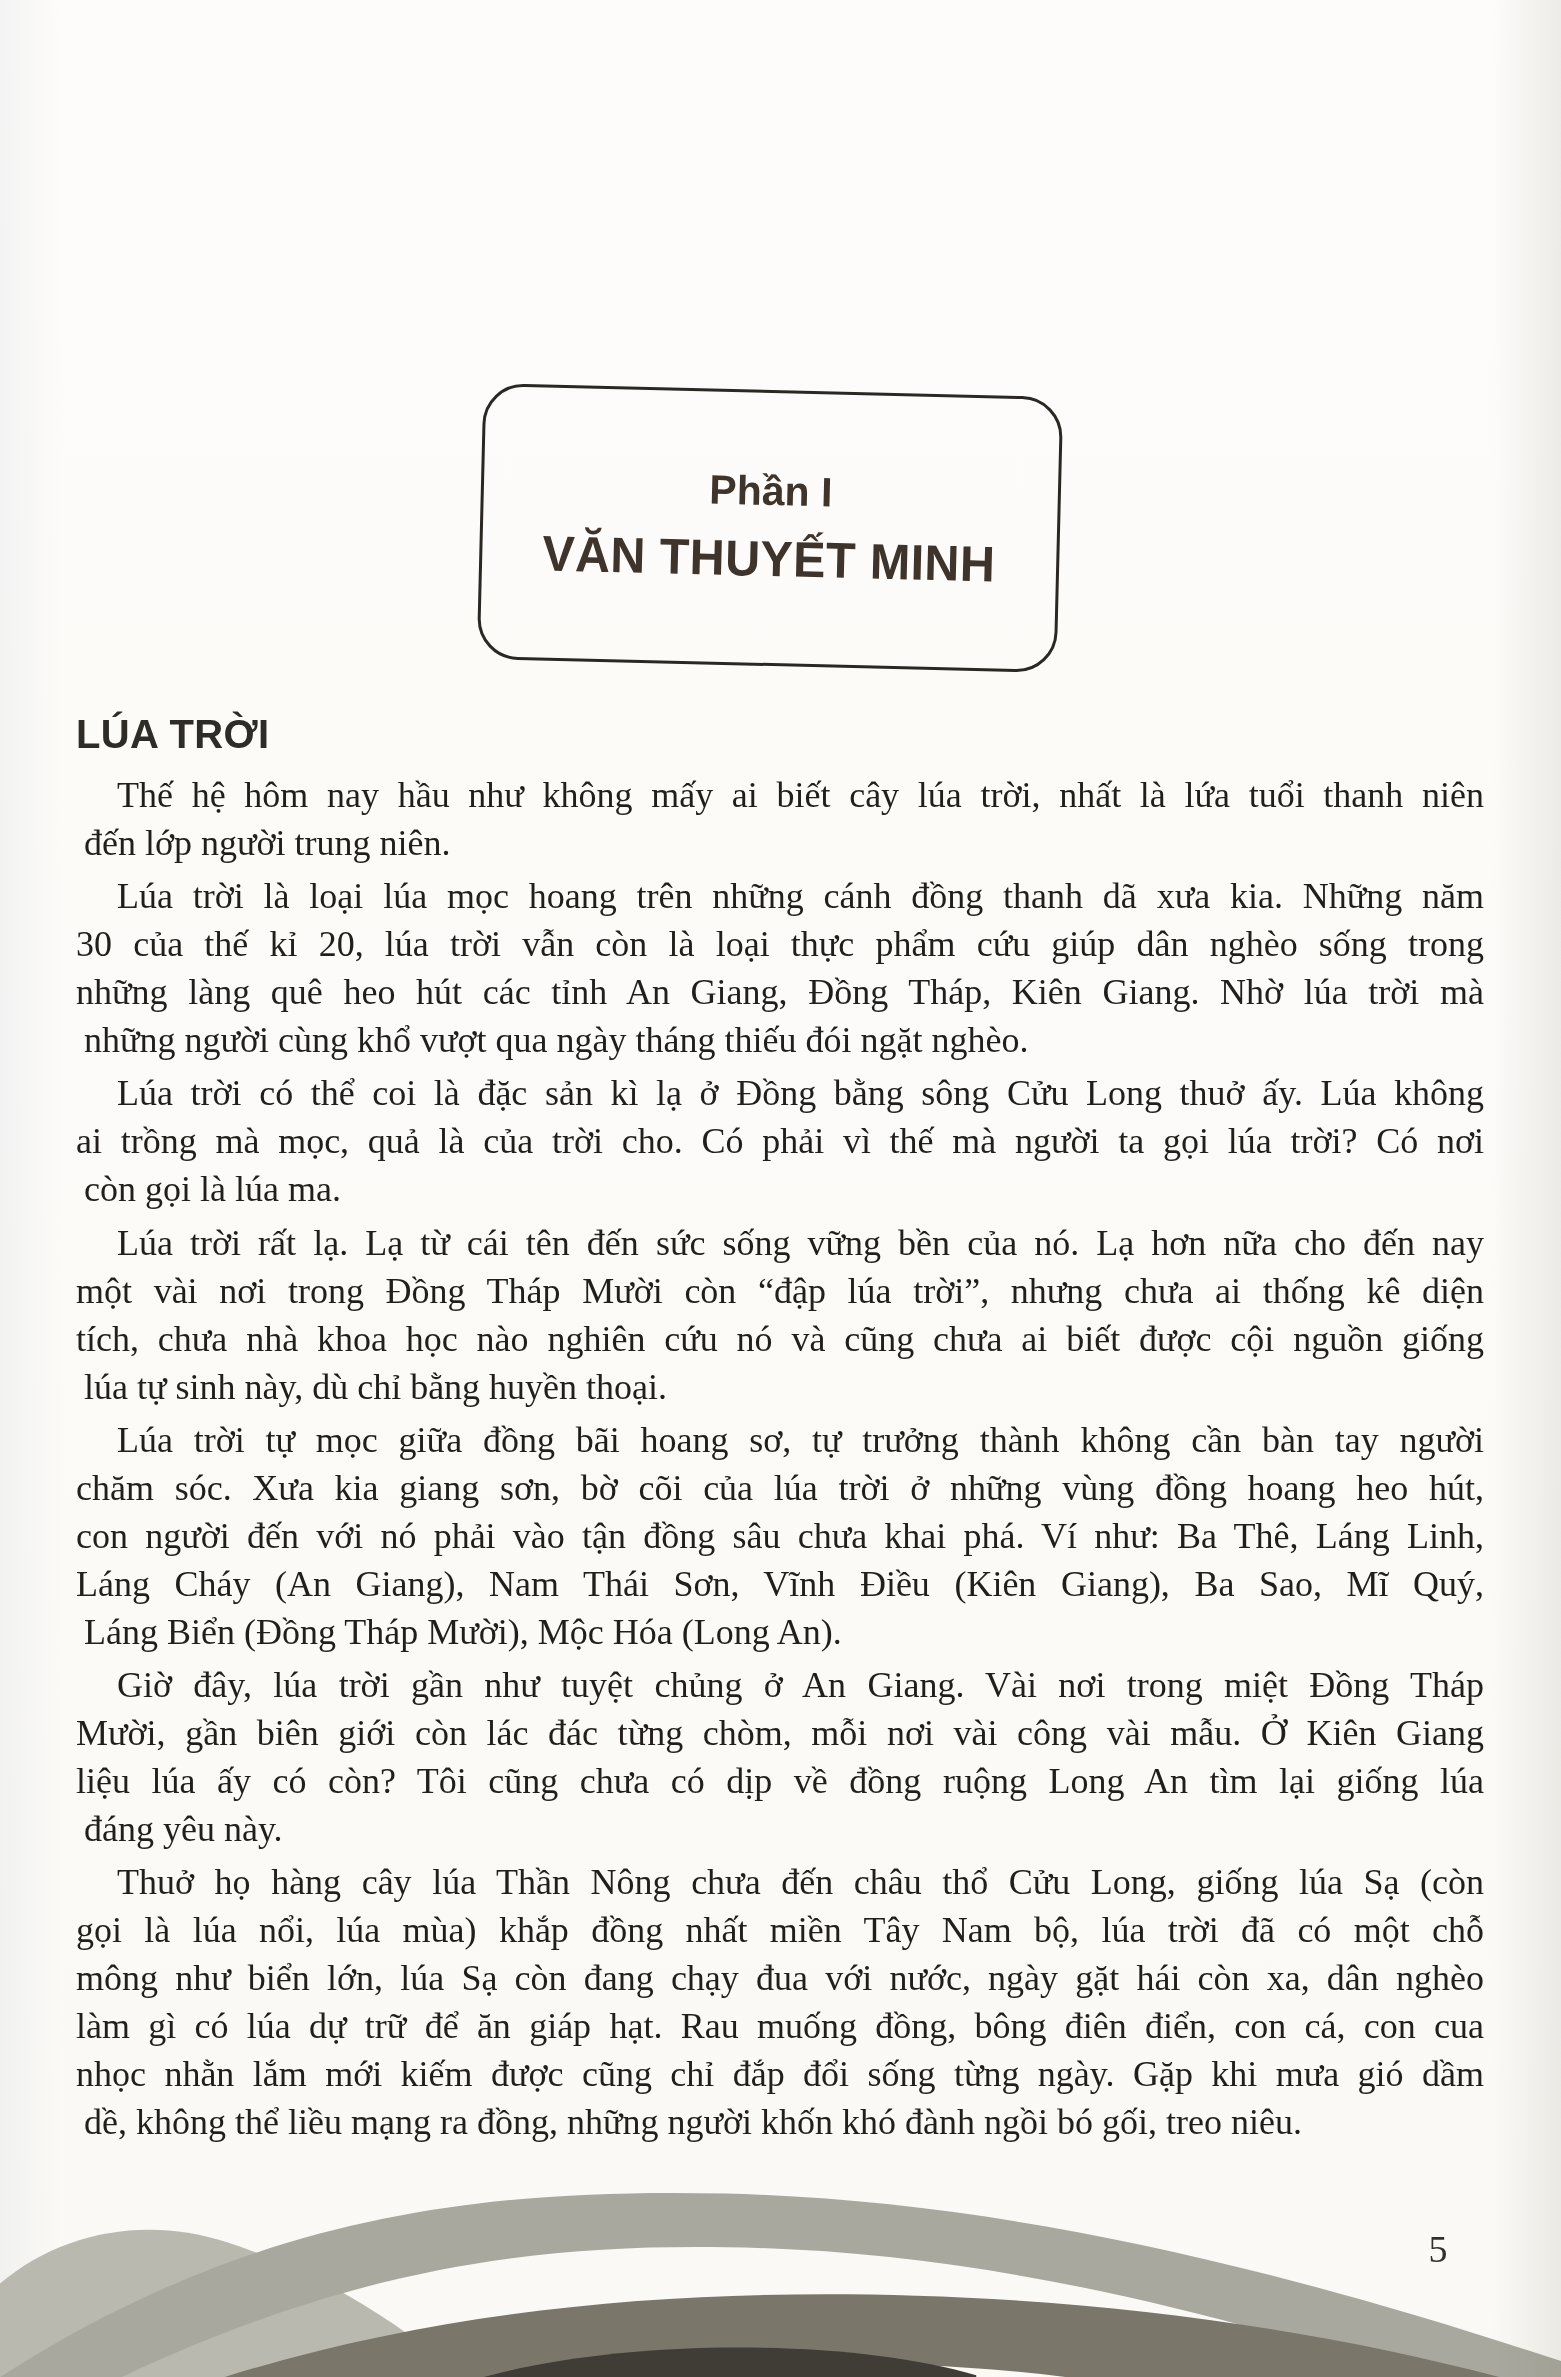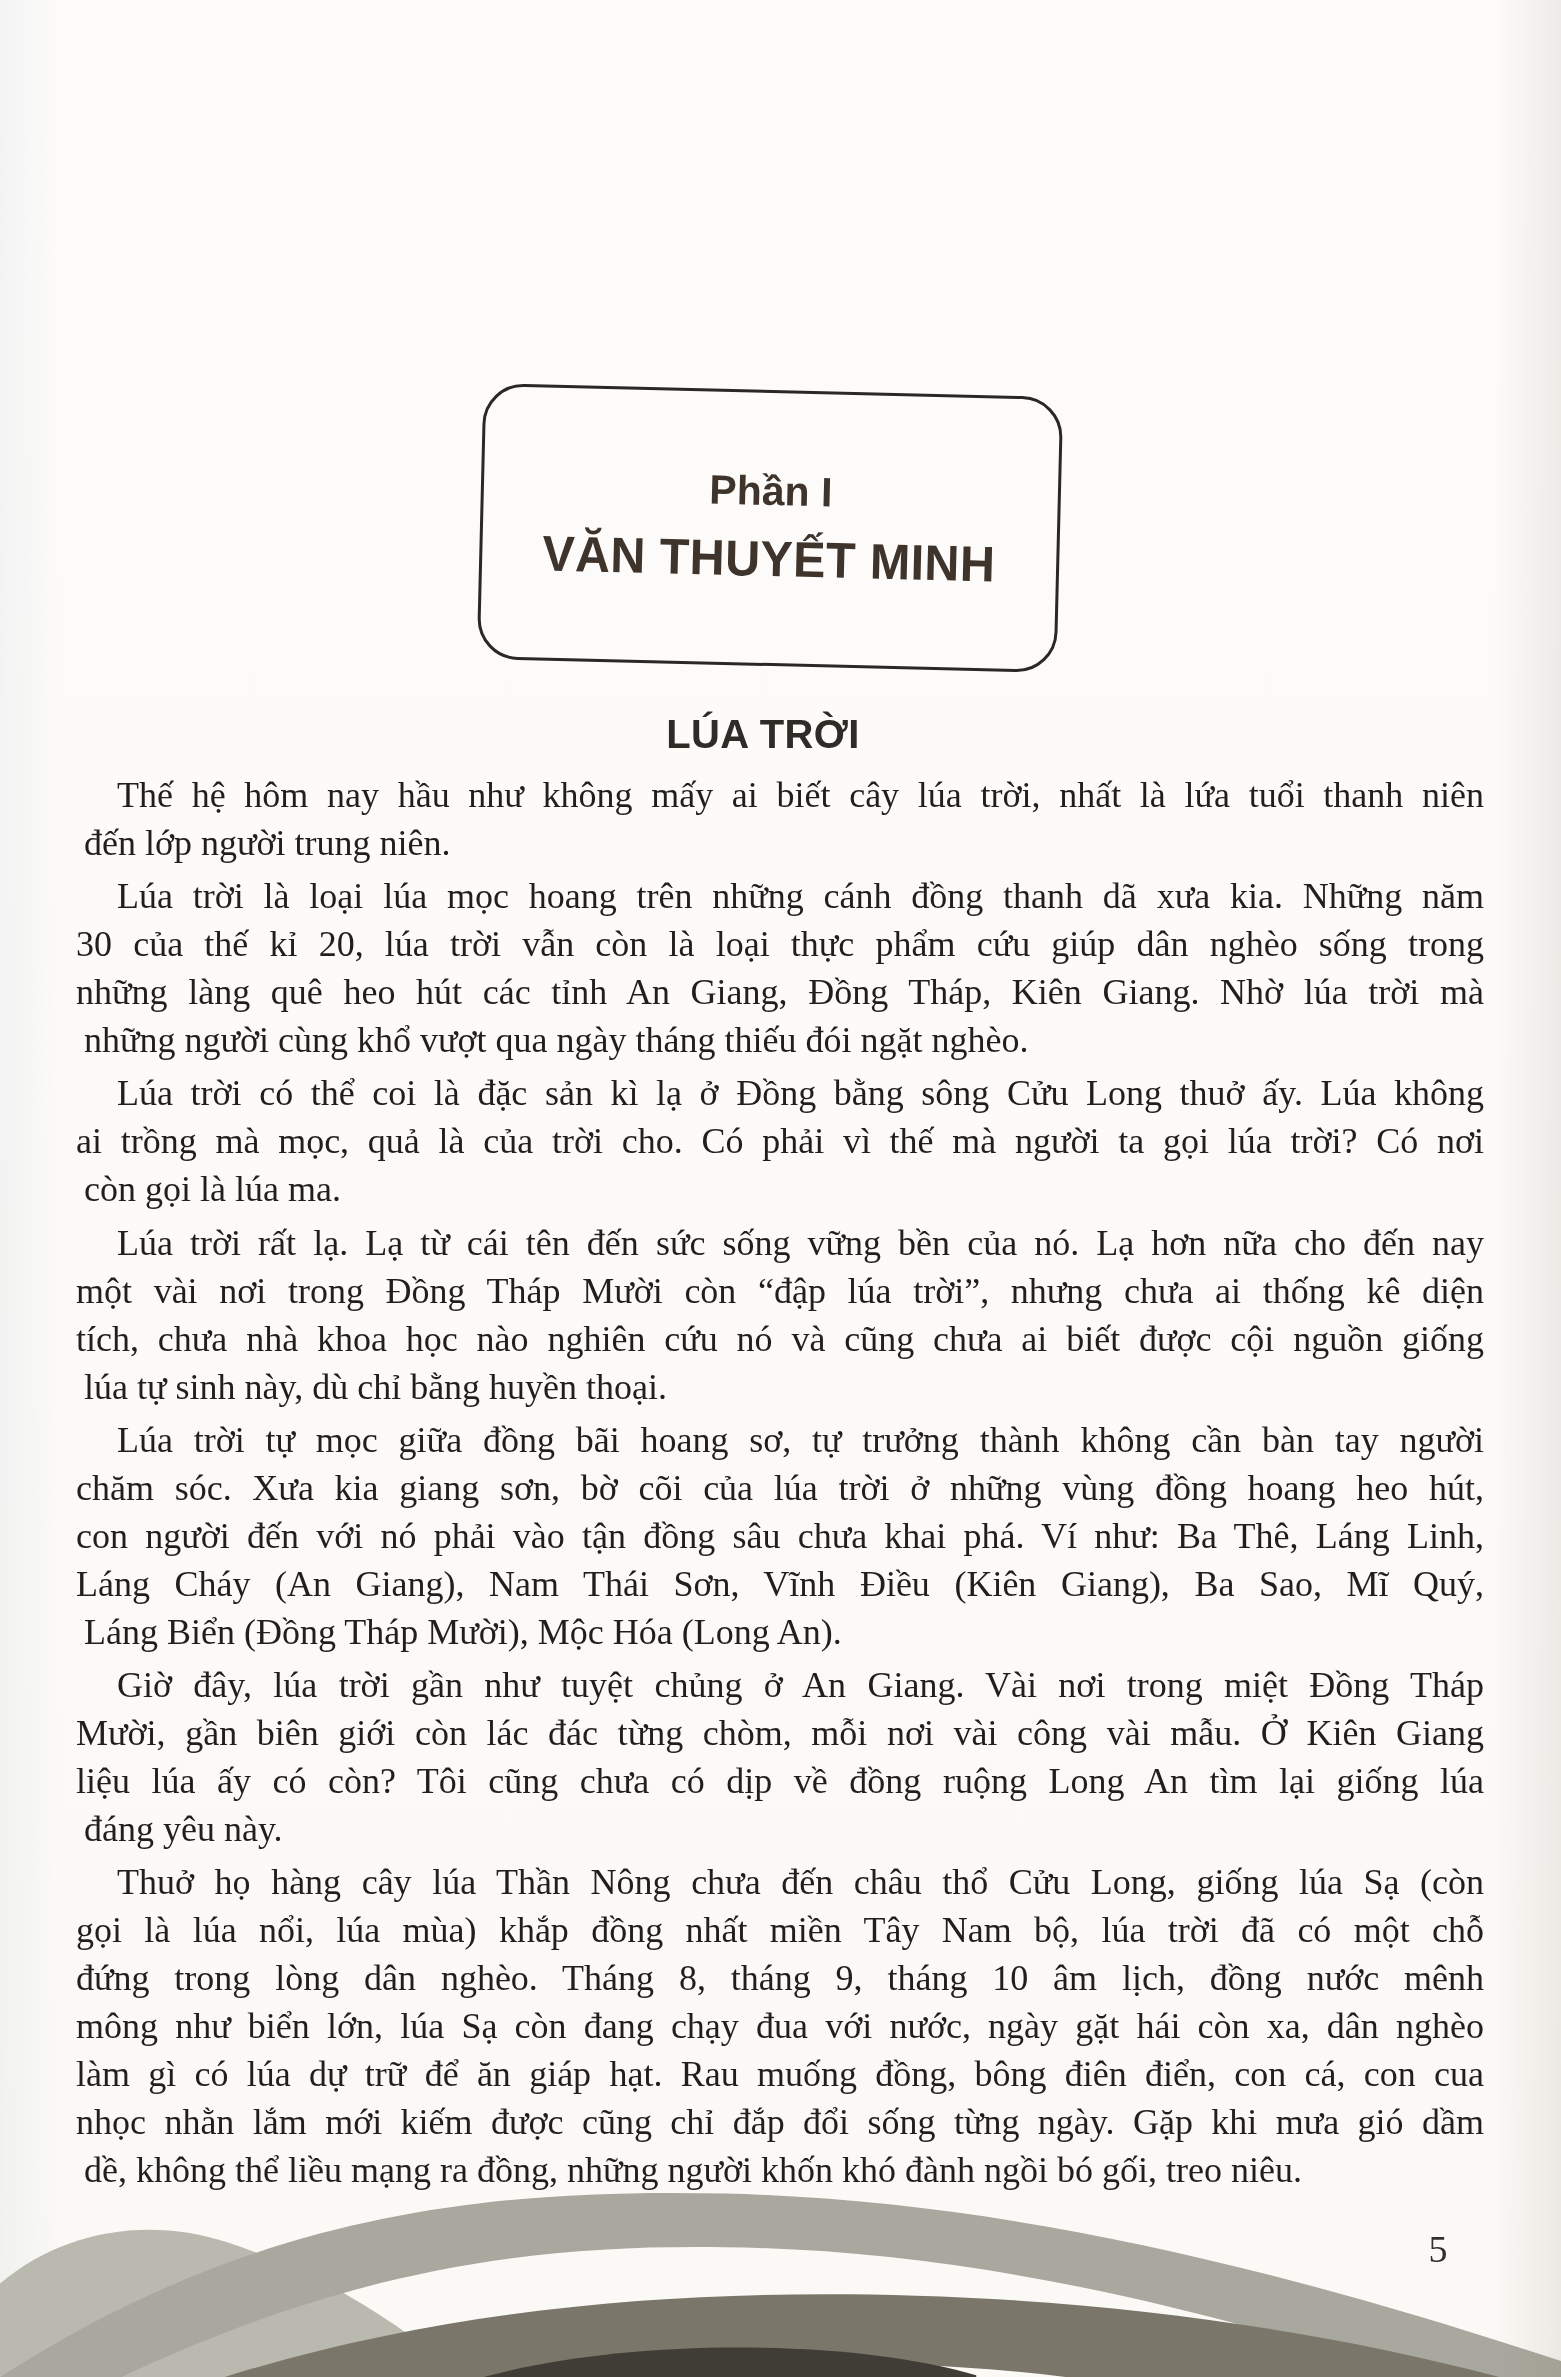--- a/index.html
+++ b/index.html
@@ -51,21 +51,21 @@
     color: #3e342b;
     letter-spacing: 0.4px;
     transform: scaleX(0.97);
   }
 
   .article-title {
     position: absolute;
     left: 76px; top: 712px;
     width: 1374px;
     margin: 0;
-    text-align: center;
+    text-align: left;
     font-family: "Liberation Sans", sans-serif;
     font-weight: 700;
     font-size: 40px;
     color: #2f2b26;
     letter-spacing: 0.4px;
   }
 
   .body-text {
     position: absolute;
     left: 76px; top: 771px;
@@ -139,21 +139,20 @@
       </div>
       <div class="para">
         <div class="line first">Giờ đây, lúa trời gần như tuyệt chủng ở An Giang. Vài nơi trong miệt Đồng Tháp</div>
         <div class="line">Mười, gần biên giới còn lác đác từng chòm, mỗi nơi vài công vài mẫu. Ở Kiên Giang</div>
         <div class="line">liệu lúa ấy có còn? Tôi cũng chưa có dịp về đồng ruộng Long An tìm lại giống lúa</div>
         <div class="line last">đáng yêu này.</div>
       </div>
       <div class="para">
         <div class="line first">Thuở họ hàng cây lúa Thần Nông chưa đến châu thổ Cửu Long, giống lúa Sạ (còn</div>
         <div class="line">gọi là lúa nổi, lúa mùa) khắp đồng nhất miền Tây Nam bộ, lúa trời đã có một chỗ</div>
-        <div class="line">đứng trong lòng dân nghèo. Tháng 8, tháng 9, tháng 10 âm lịch, đồng nước mênh</div>
         <div class="line">mông như biển lớn, lúa Sạ còn đang chạy đua với nước, ngày gặt hái còn xa, dân nghèo</div>
         <div class="line">làm gì có lúa dự trữ để ăn giáp hạt. Rau muống đồng, bông điên điển, con cá, con cua</div>
         <div class="line">nhọc nhằn lắm mới kiếm được cũng chỉ đắp đổi sống từng ngày. Gặp khi mưa gió dầm</div>
         <div class="line last">dề, không thể liều mạng ra đồng, những người khốn khó đành ngồi bó gối, treo niêu.</div>
       </div>
     </div>
 
   <div class="page-number">5</div>
 
   <svg class="swoosh" viewBox="0 0 1808 400" preserveAspectRatio="none">

